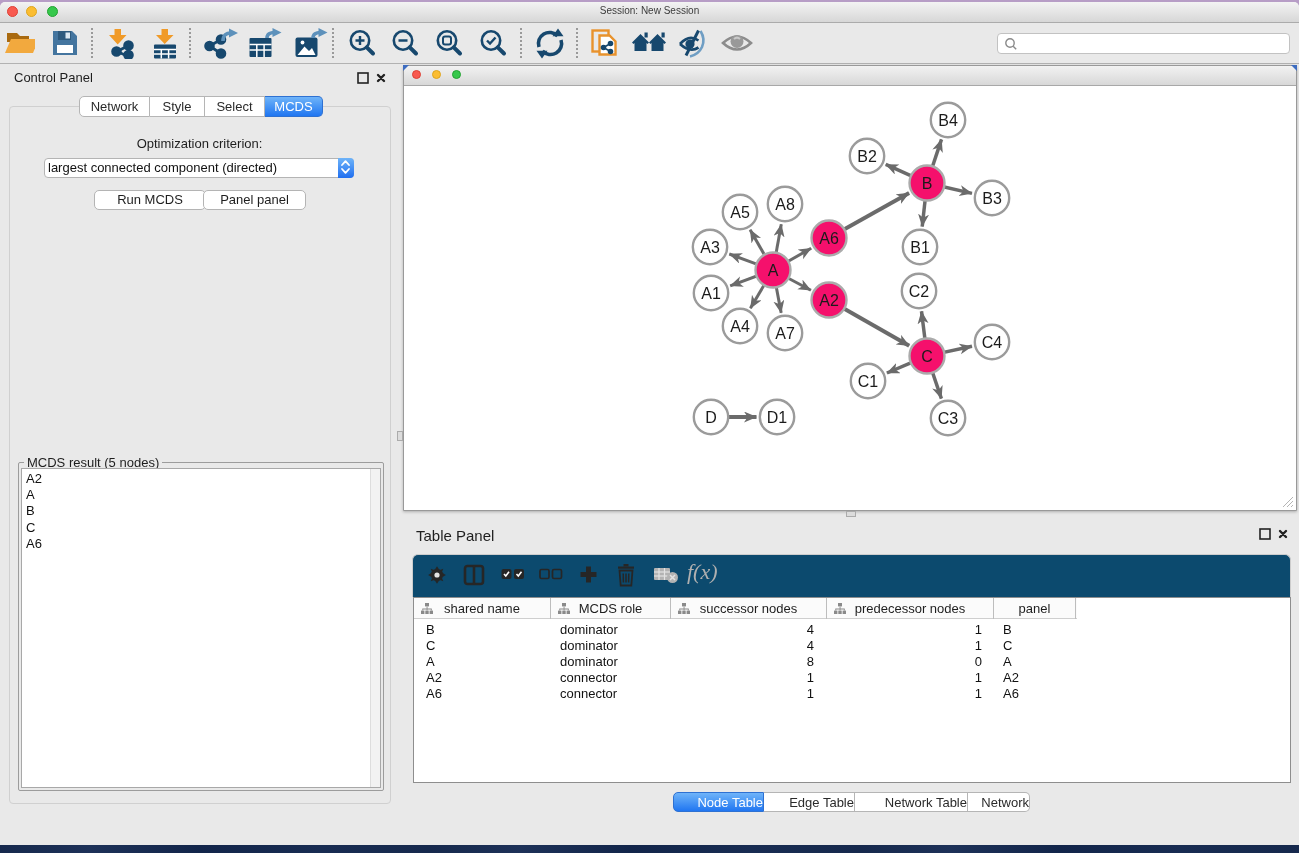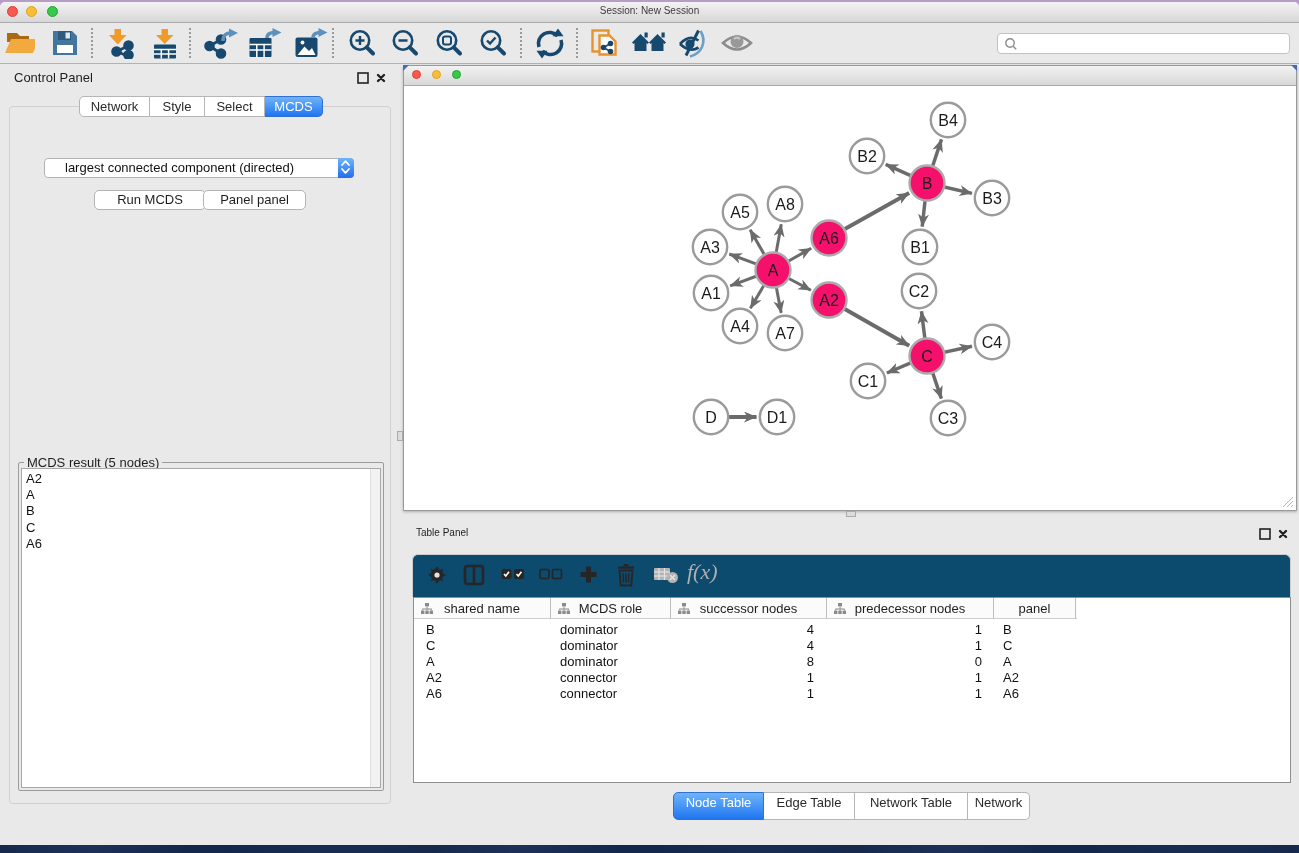--- a/index.html
+++ b/index.html
@@ -19,44 +19,44 @@
 
 #cpanel{left:1px;top:61px;width:397px;height:752px}
 #cpanel .hdr{left:13px;top:7px;font-size:13px;color:#1e1e1e}
 .tabseg{top:33px;height:21px;font-size:13px;color:#2a2a2a}
 .tabseg .seg{position:absolute;top:0;height:21px;background:#fff;border:1px solid #b5b5b5;border-left:none;line-height:20px;text-align:center}
 .tabseg .seg.first{border-left:1px solid #b5b5b5;border-radius:5px 0 0 5px}
 .tabseg .seg.last{border-radius:0 5px 5px 0}
 .tabseg .seg.sel{background:linear-gradient(#6fb4f9,#2076f1);color:#fff;border-color:#2e71d2}
 #cpcontent{left:8px;top:43px;width:382px;height:698px;background:#e9e9e9;border:1px solid #d0d0d0;border-radius:4px}
 #optlabel{left:0;top:73px;width:397px;text-align:center;font-size:13px;color:#1e1e1e}
-#dropdown{left:43px;top:95px;width:310px;height:20px;background:#fff;border:1px solid #b4b4b4;border-radius:4px;font-size:13px;color:#111;line-height:18px;padding-left:20px}
+#dropdown{left:43px;top:95px;width:310px;height:20px;background:#fff;border:1px solid #b4b4b4;border-radius:4px;font-size:13px;color:#111;line-height:18px;padding-left:3px}
 #dropstep{left:337px;top:95px;width:16px;height:20px;background:linear-gradient(#6fb4f9,#1f6ef0);border-radius:0 4px 4px 0}
 .btn{position:absolute;height:20px;background:#fff;border:1px solid #b4b4b4;border-radius:5px;font-size:13px;color:#1e1e1e;text-align:center;line-height:18px}
 #grpbox{left:17px;top:399px;width:366px;height:329px;border:1px solid #9c9c9c;border-radius:2px}
 #grplabel{left:23px;top:392px;background:#e9e9e9;padding:0 3px;font-size:13px;color:#1e1e1e}
 #mcdslist{left:20px;top:405px;width:360px;height:320px;background:#fff;border:1px solid #a8a8a8;font-size:13px;color:#111;line-height:16.2px;padding:2px 0 0 4px}
 #mcdssb{left:369px;top:406px;width:10px;height:318px;background:#f2f2f2;border-left:1px solid #ddd}
 
 #netwin{left:403px;top:63px;width:894px;height:446px;background:#fff;border:1px solid #999;border-radius:4px 4px 0 0;box-shadow:0 1px 3px rgba(0,0,0,.25)}
 #nettitle{left:0;top:0;width:892px;height:20px;background:linear-gradient(#f2f2f2,#d8d8d8);border-bottom:1px solid #a8a8a8;border-radius:4px 4px 0 0}
 #nettitle .r{left:8px;background:#f85a50;border:1px solid #dd4136}
 #nettitle .y{left:28px;background:#fbbd32;border:1px solid #dda51f}
 #nettitle .g{left:48px;background:#37c84c;border:1px solid #25a233}
 #nettitle .t{position:absolute;left:0;top:3px;width:892px;text-align:center;font-size:13px;color:#2c2c2c}
 #nettitle .tl{width:9px;height:9px;top:4px}
 
 #tpanel{left:403px;top:515px;width:896px;height:300px}
-#tpanel .hdr{left:13px;top:10px;font-size:10px;color:#1e1e1e}
+#tpanel .hdr{left:13px;top:10px;font-size:15px;color:#1e1e1e}
 #ttoolbar{left:9px;top:37px;width:879px;height:43px;background:#0c4a6e;border:1px solid #cdcdcd;border-radius:6px 6px 0 0;border-bottom:none}
 #ttable{left:10px;top:80px;width:878px;height:186px;background:#fff;border:1px solid #8e8e8e}
 .thead{left:0;top:0;height:21px;background:#fbfbfb;border-bottom:1px solid #cfcfcf;font-size:13px;color:#1e1e1e}
 .thcell{position:absolute;top:0;height:21px;line-height:21px;text-align:center;border-right:1px solid #bdbdbd}
 .trow{position:absolute;font-size:13px;color:#111;height:16px;line-height:16px}
-.btab{position:absolute;top:275px;height:28px;background:#fff;border:1px solid #b5b5b5;border-left:none;font-size:13px;color:#2a2a2a;text-align:center;line-height:19px}
+.btab{position:absolute;top:275px;height:20px;background:#fff;border:1px solid #b5b5b5;border-left:none;font-size:13px;color:#2a2a2a;text-align:right;line-height:19px}
 
 #statusbar{left:0;top:812px;width:1299px;height:31px;border-top:1px solid #c0c0c0;background:#e9e9e9}
 </style></head>
 <body>
 <div class="abs" id="appwin">
   <div class="abs" id="titlebar">
     <div class="abs tl r"></div>
       <div class="abs tl y"></div>
       <div class="abs tl g"></div>
     <div class="abs" id="wintitle">Session: New Session</div>
@@ -194,20 +194,21 @@
         <rect x="1" y="1" width="10" height="10" fill="none" stroke="#222" stroke-width="1.6"></rect>
         <path d="M21 1 L27 7 M27 1 L21 7" transform="translate(0,2)" stroke="#222" stroke-width="2.4" stroke-linecap="round"></path>
       </svg>
     <div class="abs" id="cpcontent"></div>
     <div class="abs tabseg" style="left:78px;width:244px">
       <div class="seg first" style="left:0;width:71px">Network</div>
       <div class="seg" style="left:71px;width:55px">Style</div>
       <div class="seg" style="left:126px;width:60px">Select</div>
       <div class="seg last sel" style="left:186px;width:58px">MCDS</div>
     </div>
+    <div class="abs" id="optlabel">Optimization criterion:</div>
     <div class="abs" id="dropdown">largest connected component (directed)</div>
     <div class="abs" id="dropstep"><svg width="15" height="18" viewBox="0 0 15 18">
           <path d="M4 7 L7.5 3.2 L11 7" fill="none" stroke="#fff" stroke-width="1.8" stroke-linecap="round" stroke-linejoin="round"></path>
           <path d="M4 11 L7.5 14.8 L11 11" fill="none" stroke="#fff" stroke-width="1.8" stroke-linecap="round" stroke-linejoin="round"></path>
         </svg></div>
     <div class="btn" style="left:93px;top:127px;width:112px">Run MCDS</div>
     <div class="btn" style="left:202px;top:127px;width:103px">Panel panel</div>
     <div class="abs" id="grpbox"></div>
     <div class="abs" id="grplabel">MCDS result (5 nodes)</div>
     <div class="abs" id="mcdslist">A2<br>A<br>B<br>C<br>A6</div>

